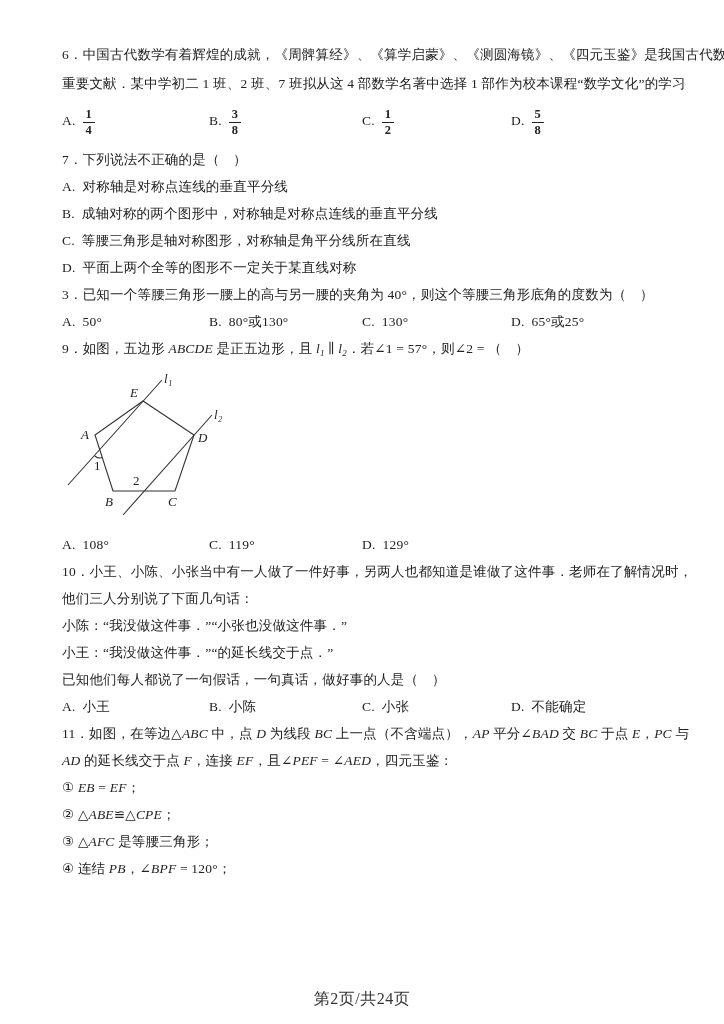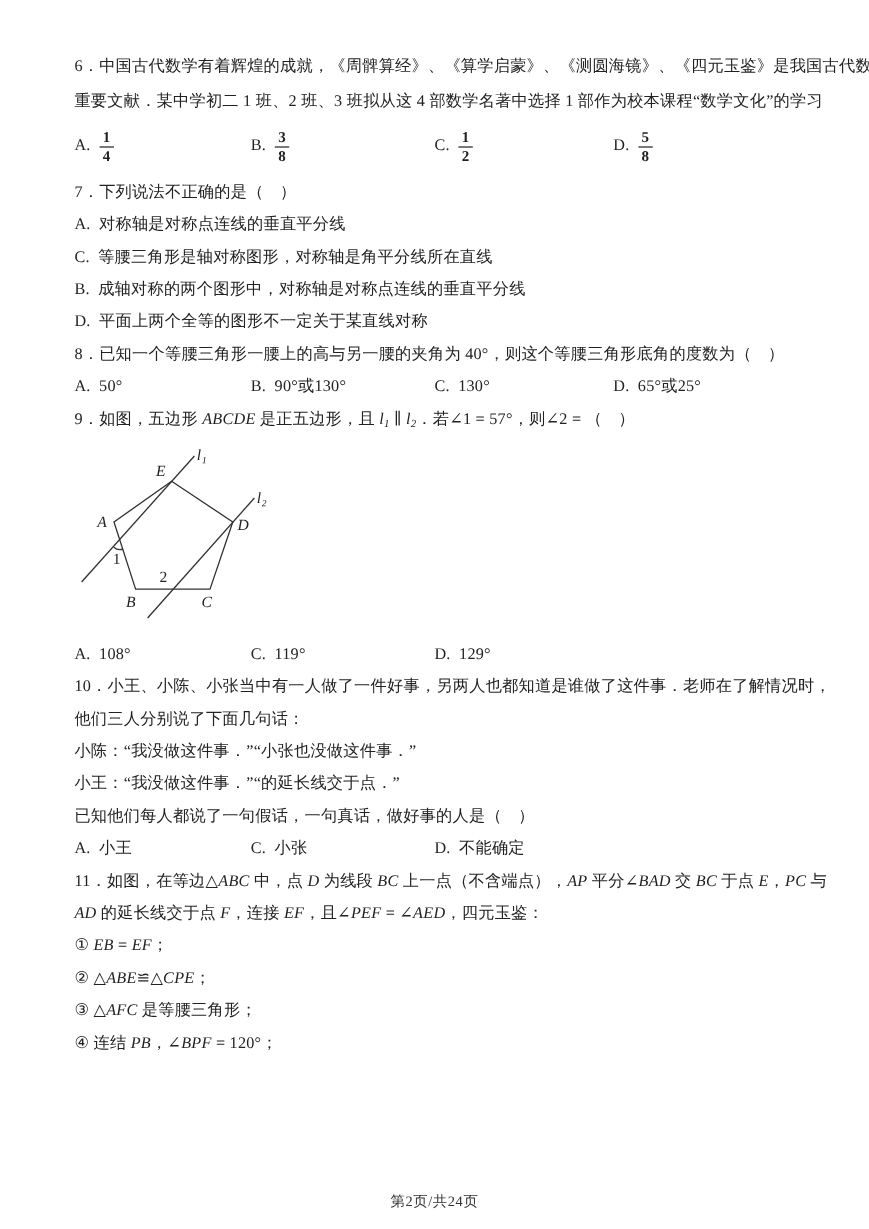--- a/index.html
+++ b/index.html
@@ -19,30 +19,30 @@
   .frac{display:inline-flex;flex-direction:column;align-items:center;vertical-align:middle;
         line-height:1.15;font-size:12.5px;font-weight:bold;}
   .frac .num{border-bottom:1px solid #222;padding:0 3px;}
   .frac .den{padding:0 3px;}
   .seg-i{font-style:italic;}
   .seg-sub{font-style:italic;font-size:9px;vertical-align:-3px;}
   .fig{display:block;margin:4px 0 2px -12px;}
   .fig line, .fig path, .fig polygon{stroke:#333;stroke-width:1.1;fill:none;}
   .fig text{font-size:13px;font-style:italic;fill:#222;font-family:"Liberation Serif","DejaVu Serif",serif;}
   .fig text.upright{font-style:normal;}
-  .footer{position:absolute;left:0;right:0;bottom:14px;text-align:center;font-size:12px;color:#333;letter-spacing:0.5px;}
+  .footer{position:absolute;left:0;right:0;bottom:14px;text-align:center;font-size:16px;color:#333;letter-spacing:0.5px;}
 </style>
 </head>
 <body>
 
 <div class="content">
 
   <div class="q6">
     <p class="line">6．中国古代数学有着辉煌的成就，《周髀算经》、《算学启蒙》、《测圆海镜》、《四元玉鉴》是我国古代数学的</p>
-    <p class="line">重要文献．某中学初二 1 班、2 班、3 班拟从这 4 部数学名著中选择 1 部作为校本课程“数学文化”的学习</p>
+    <p class="line">重要文献．某中学初二 1 班、2 班、7 班拟从这 4 部数学名著中选择 1 部作为校本课程“数学文化”的学习</p>
     <div class="opt-row fracs">
       <span>
         <span class="opt-label">A.</span><span class="frac">
             <span class="num">1</span>
             <span class="den">4</span>
           </span>
       </span>
       <span>
         <span class="opt-label">B.</span><span class="frac">
             <span class="num">3</span>
@@ -60,30 +60,30 @@
             <span class="num">5</span>
             <span class="den">8</span>
           </span>
       </span>
     </div>
   </div>
 
   <div>
     <p class="line mt6">7．下列说法不正确的是（　）</p>
     <p class="line"><span class="opt-label">A.</span><span>对称轴是对称点连线的垂直平分线</span></p>
+    <p class="line"><span class="opt-label">B.</span><span>成轴对称的两个图形中，对称轴是对称点连线的垂直平分线</span></p>
     <p class="line"><span class="opt-label">C.</span><span>等腰三角形是轴对称图形，对称轴是角平分线所在直线</span></p>
-    <p class="line"><span class="opt-label">B.</span><span>成轴对称的两个图形中，对称轴是对称点连线的垂直平分线</span></p>
     <p class="line"><span class="opt-label">D.</span><span>平面上两个全等的图形不一定关于某直线对称</span></p>
   </div>
 
   <div>
-    <p class="line mt4">8．已知一个等腰三角形一腰上的高与另一腰的夹角为 40°，则这个等腰三角形底角的度数为（　）</p>
+    <p class="line mt4">3．已知一个等腰三角形一腰上的高与另一腰的夹角为 40°，则这个等腰三角形底角的度数为（　）</p>
     <div class="opt-row">
       <span><span class="opt-label">A.</span><span>50°</span></span>
-      <span><span class="opt-label">B.</span><span>90°或130°</span></span>
+      <span><span class="opt-label">B.</span><span>80°或130°</span></span>
       <span><span class="opt-label">C.</span><span>130°</span></span>
       <span><span class="opt-label">D.</span><span>65°或25°</span></span>
     </div>
   </div>
 
   <div>
     <p class="line mt4"><span>9．如图，五边形 </span><span class="seg-i">ABCDE</span><span> 是正五边形，且 </span><span class="seg-i">l</span><span class="seg-sub">1</span><span> ∥ </span><span class="seg-i">l</span><span class="seg-sub">2</span><span>．若∠1 = 57°，则∠2 = （　）</span></p>
 
     <svg class="fig" width="200" height="158" viewBox="0 0 200 158">
       <polygon points="93,30 45,64 63,120 125,120 144,64"></polygon>
@@ -109,20 +109,21 @@
   </div>
 
   <div>
     <p class="line mt4">10．小王、小陈、小张当中有一人做了一件好事，另两人也都知道是谁做了这件事．老师在了解情况时，</p>
     <p class="line">他们三人分别说了下面几句话：</p>
     <p class="line">小陈：“我没做这件事．”“小张也没做这件事．”</p>
     <p class="line">小王：“我没做这件事．”“的延长线交于点．”</p>
     <p class="line">已知他们每人都说了一句假话，一句真话，做好事的人是（　）</p>
     <div class="opt-row">
       <span><span class="opt-label">A.</span><span>小王</span></span>
+      <span><span class="opt-label">B.</span><span>小陈</span></span>
       <span><span class="opt-label">C.</span><span>小张</span></span>
       <span><span class="opt-label">D.</span><span>不能确定</span></span>
     </div>
   </div>
 
   <div>
     <p class="line mt6"><span>11．如图，在等边△</span><span class="seg-i">ABC</span><span> 中，点 </span><span class="seg-i">D</span><span> 为线段 </span><span class="seg-i">BC</span><span> 上一点（不含端点），</span><span class="seg-i">AP</span><span> 平分∠</span><span class="seg-i">BAD</span><span> 交 </span><span class="seg-i">BC</span><span> 于点 </span><span class="seg-i">E</span><span>，</span><span class="seg-i">PC</span><span> 与</span></p>
     <p class="line"><span class="seg-i">AD</span><span> 的延长线交于点 </span><span class="seg-i">F</span><span>，连接 </span><span class="seg-i">EF</span><span>，且∠</span><span class="seg-i">PEF</span><span> = ∠</span><span class="seg-i">AED</span><span>，四元玉鉴：</span></p>
     <p class="line"><span>① </span><span class="seg-i">EB</span><span> = </span><span class="seg-i">EF</span><span>；</span></p>
     <p class="line"><span>② △</span><span class="seg-i">ABE</span><span>≌△</span><span class="seg-i">CPE</span><span>；</span></p>

